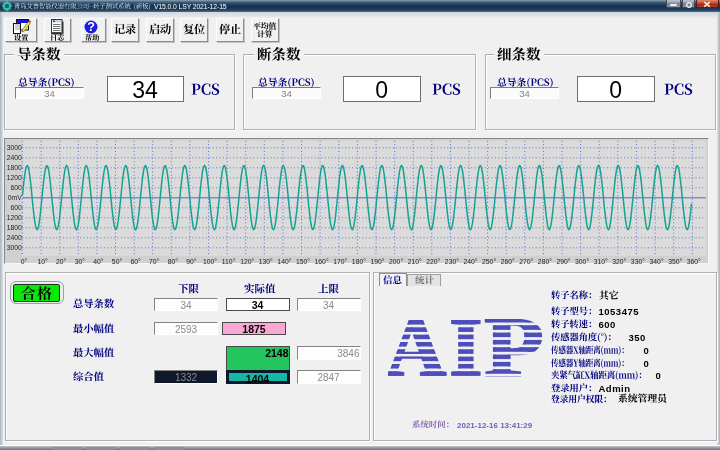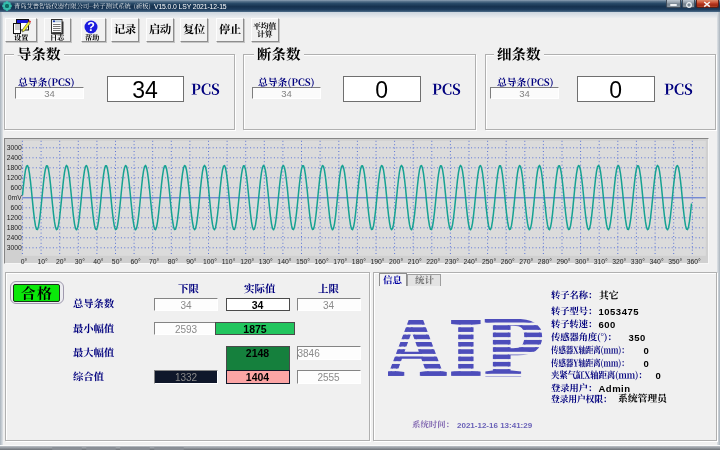--- a/index.html
+++ b/index.html
@@ -238,26 +238,26 @@
       <text x="670.2" y="125" text-anchor="middle" font-family="Liberation Sans" font-size="6.8" fill="#222">350°</text>
       <text x="688.8" y="125" text-anchor="middle" font-family="Liberation Sans" font-size="6.8" fill="#222">360°</text>
     </svg>
     <div style="position:absolute;left:4.5px;top:271.5px;width:365.5px;height:169px;border:1px solid #b0b0b0;box-shadow:inset 1px 1px 0 #ffffff,1px 1px 0 #ffffff"></div>
     <div style="position:absolute;left:10px;top:280.5px;width:53.5px;height:23.5px;background:#ececf0;border:1.6px solid #a09aae;border-radius:6px"></div>
     <div style="position:absolute;left:12.8px;top:283.5px;width:47.5px;height:18px;background:#0ae80a;border:1px solid #1c321c;border-radius:2px"></div>
     <div style="position:absolute;left:154px;top:297.5px;width:64px;height:13.5px;background:#fdfdfd;border:1px solid;border-color:#848484 #ffffff #ffffff #848484;color:#8a8a8a;font:10px 'Liberation Sans',sans-serif;text-align:center;line-height:13px">34</div>
     <div style="position:absolute;left:225.5px;top:297.5px;width:64px;height:13.5px;background:#fff;border:1px solid #4a4a4a;color:#000;font:bold 10.5px 'Liberation Sans',sans-serif;text-align:center;line-height:12.5px">34</div>
     <div style="position:absolute;left:296.5px;top:297.5px;width:64px;height:13.5px;background:#fdfdfd;border:1px solid;border-color:#848484 #ffffff #ffffff #848484;color:#8a8a8a;font:10px 'Liberation Sans',sans-serif;text-align:center;line-height:13px">34</div>
     <div style="position:absolute;left:154px;top:321.8px;width:64px;height:13.5px;background:#fdfdfd;border:1px solid;border-color:#848484 #ffffff #ffffff #848484;color:#8a8a8a;font:10px 'Liberation Sans',sans-serif;text-align:center;line-height:13px">2593</div>
-    <div style="position:absolute;left:215px;top:321.8px;width:80px;height:13.5px;background:#22c55e;border:1px solid #4a4a4a;color:#000;font:bold 10.5px 'Liberation Sans',sans-serif;text-align:center;line-height:12.5px">1875</div>
-    <div style="position:absolute;left:225.5px;top:346.1px;width:64px;height:28px;background:#15803d;border:1px solid #4a4a4a;color:#000;font:bold 10.5px 'Liberation Sans',sans-serif;text-align:center;line-height:12.5px">2148</div>
-    <div style="position:absolute;left:296.5px;top:346.1px;width:64px;height:13.5px;background:#fdfdfd;border:1px solid;border-color:#848484 #ffffff #ffffff #848484;color:#8a8a8a;font:10px 'Liberation Sans',sans-serif;text-align:left;line-height:13px">3846</div>
+    <div style="position:absolute;left:222px;top:321.8px;width:64px;height:13.5px;background:#f9a8d4;border:1px solid #4a4a4a;color:#000;font:bold 10.5px 'Liberation Sans',sans-serif;text-align:center;line-height:12.5px">1875</div>
+    <div style="position:absolute;left:225.5px;top:346.1px;width:64px;height:28px;background:#22c55e;border:1px solid #4a4a4a;color:#000;font:bold 10.5px 'Liberation Sans',sans-serif;text-align:right;line-height:12.5px">2148</div>
+    <div style="position:absolute;left:296.5px;top:346.1px;width:64px;height:13.5px;background:#fdfdfd;border:1px solid;border-color:#848484 #ffffff #ffffff #848484;color:#8a8a8a;font:10px 'Liberation Sans',sans-serif;text-align:right;line-height:13px">3846</div>
     <div style="position:absolute;left:154px;top:370.4px;width:64px;height:13.5px;background:#0f172a;border:1px solid;border-color:#848484 #ffffff #ffffff #848484;color:#8a8a8a;font:10px 'Liberation Sans',sans-serif;text-align:center;line-height:13px">1332</div>
-    <div style="position:absolute;left:225.5px;top:370.4px;width:64px;height:13.5px;background:#fca5a5;border:1px solid #0f172a;color:#000;font:bold 10.5px 'Liberation Sans',sans-serif;text-align:center;line-height:12.5px">1404</div>
-    <div style="position:absolute;left:296.5px;top:370.4px;width:64px;height:13.5px;background:#fdfdfd;border:1px solid;border-color:#848484 #ffffff #ffffff #848484;color:#8a8a8a;font:10px 'Liberation Sans',sans-serif;text-align:center;line-height:13px">2555</div>
+    <div style="position:absolute;left:225.5px;top:370.4px;width:64px;height:13.5px;background:#14b8a6;border:3px solid #0f172a;color:#000;font:bold 10.5px 'Liberation Sans',sans-serif;text-align:center;line-height:12.5px">1404</div>
+    <div style="position:absolute;left:296.5px;top:370.4px;width:64px;height:13.5px;background:#fdfdfd;border:1px solid;border-color:#848484 #ffffff #ffffff #848484;color:#8a8a8a;font:10px 'Liberation Sans',sans-serif;text-align:center;line-height:13px">2847</div>
     <div style="position:absolute;left:373px;top:271.5px;width:343.5px;height:169px;border:1px solid #b0b0b0;box-shadow:inset 1px 1px 0 #ffffff,1px 1px 0 #ffffff"></div>
     <div style="position:absolute;left:378.5px;top:272.5px;width:28px;height:13px;background:#f3f3f3;border:1px solid #8e8e8e;border-bottom:none"></div>
     <div style="position:absolute;left:407px;top:274px;width:34px;height:11.5px;background:#e3e3e3;border:1px solid #9e9e9e;border-bottom:none"></div>
     <svg style="position:absolute;left:388px;top:318.5px" width="162" height="60" viewBox="0 0 162 60">
 <defs>
         <pattern id="stp" x="0" y="1.0" width="10" height="7.32" patternUnits="userSpaceOnUse">
           <rect width="10" height="4.55" fill="#4d4dbb"></rect>
         </pattern>
       </defs>
 <g font-family="Liberation Serif" font-size="84" font-weight="bold" fill="url(#stp)" stroke="url(#stp)" stroke-width="2.4">

